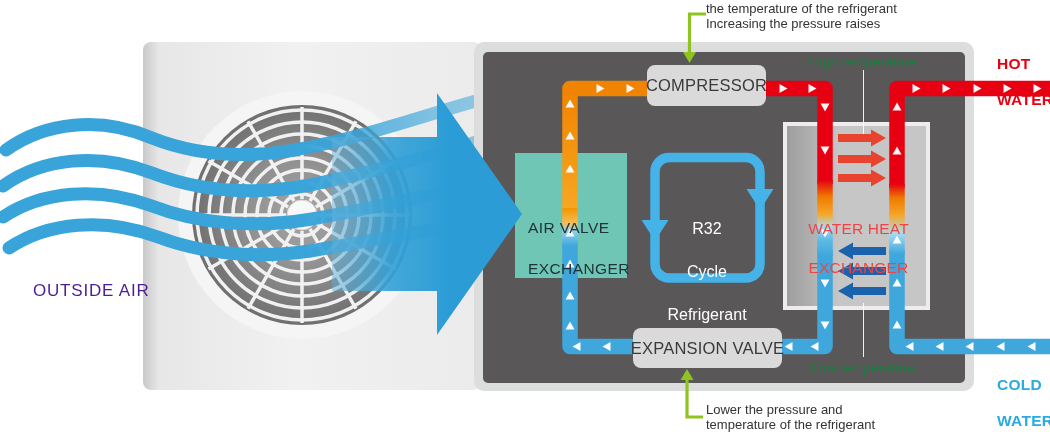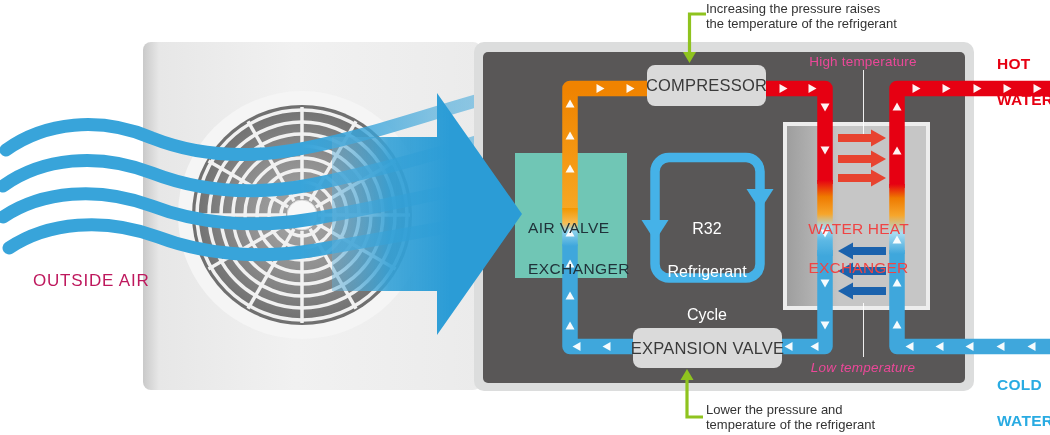--- a/index.html
+++ b/index.html
@@ -23,27 +23,27 @@
     border:4px solid #ededed;box-sizing:border-box;
     background:linear-gradient(90deg,#9e9e9e 0px,#b4b4b4 30px,#c6c6c6 52px,#c6c6c6 100%);
   }
   .chipbox{
     background:#dadada;border-radius:8px;display:flex;align-items:center;justify-content:center;
     color:#3a3a3a;font-size:16.5px;letter-spacing:.2px;font-weight:500;white-space:nowrap;
   }
   .compressor{left:647px;top:65px;width:119px;height:41px;}
   .valve{left:633px;top:328px;width:149px;height:40px;}
   .lbl{position:absolute;white-space:pre-line;}
-  .outside-air{left:33px;top:271px;font-size:17px;letter-spacing:.8px;color:#be185d;}
+  .outside-air{left:33px;top:281px;font-size:17px;letter-spacing:.8px;color:#4c1d95;}
   .ahe-lbl{left:528px;top:197px;font-size:15.5px;line-height:20.5px;letter-spacing:.4px;color:#20323a;font-weight:500;}
   .r32-lbl{left:651px;top:196px;width:112px;text-align:center;font-size:16px;line-height:21.5px;color:#fff;}
   .whe-lbl{left:786px;top:199px;width:145px;text-align:center;font-size:15.5px;line-height:19.5px;color:#ef4444;letter-spacing:.2px;}
-  .temp-lbl{width:160px;text-align:center;font-size:13.5px;color:#ec4899;letter-spacing:.2px;}
+  .temp-lbl{width:160px;text-align:center;font-size:13.5px;color:#15803d;letter-spacing:.2px;}
   .high-temp{left:783px;top:54px;}
-  .low-temp{left:783px;top:360px;font-style:italic;}
+  .low-temp{left:783px;top:360px;}
   .leader{position:absolute;width:1.5px;background:rgba(255,255,255,.9);}
   .water-lbl{font-size:15.5px;line-height:18px;font-weight:700;letter-spacing:.3px;}
   .hot-water{left:997px;top:37px;color:#e60012;}
   .cold-water{left:997px;top:358px;color:#29abe2;}
   .ann{position:absolute;font-size:13px;line-height:15px;color:#333;}
   .ann-top{left:706px;top:1px;}
   .ann-bottom{left:706px;top:402px;}
 </style>
 </head>
 <body>
@@ -217,22 +217,22 @@
 
   <div class="lbl outside-air" style="z-index:9">OUTSIDE AIR</div>
 
   <div class="lbl ahe-lbl" style="z-index:9">
     <div>AIR VALVE</div>
     <div>EXCHANGER</div>
   </div>
 
   <div class="lbl r32-lbl" style="z-index:9">
     <div>R32</div>
+    <div>Cycle</div>
     <div>Refrigerant</div>
-    <div>Cycle</div>
   </div>
 
   <div class="lbl whe-lbl" style="z-index:9">
     <div>WATER HEAT</div>
     <div>EXCHANGER</div>
   </div>
 
   <div class="lbl temp-lbl high-temp" style="z-index:9">High temperature</div>
   <div class="lbl temp-lbl low-temp" style="z-index:9">Low temperature</div>
   <div class="leader" style="left:862.5px;top:70px;height:64px;z-index:9"></div>
@@ -268,21 +268,21 @@
   <svg width="1050" height="435" viewBox="0 0 1050 435" style="z-index:12">
     <g stroke="#8fc31f" stroke-width="3.2" fill="none">
       <polyline points="706,14 689.5,14 689.5,53"></polyline>
       <polyline points="703,417 687,417 687,379"></polyline>
     </g>
     <polygon points="683,52 696,52 689.5,63" fill="#8fc31f"></polygon>
     <polygon points="680.5,380 693.5,380 687,369" fill="#8fc31f"></polygon>
   </svg>
 
   <div class="ann ann-top" style="z-index:12">
+    <div>the temperature of the refrigerant</div>
     <div>Increasing the pressure raises</div>
-    <div>the temperature of the refrigerant</div>
   </div>
   <div class="ann ann-bottom" style="z-index:12">
     <div>Lower the pressure and</div>
     <div>temperature of the refrigerant</div>
   </div>
 
 </div>
 
 </body></html>

